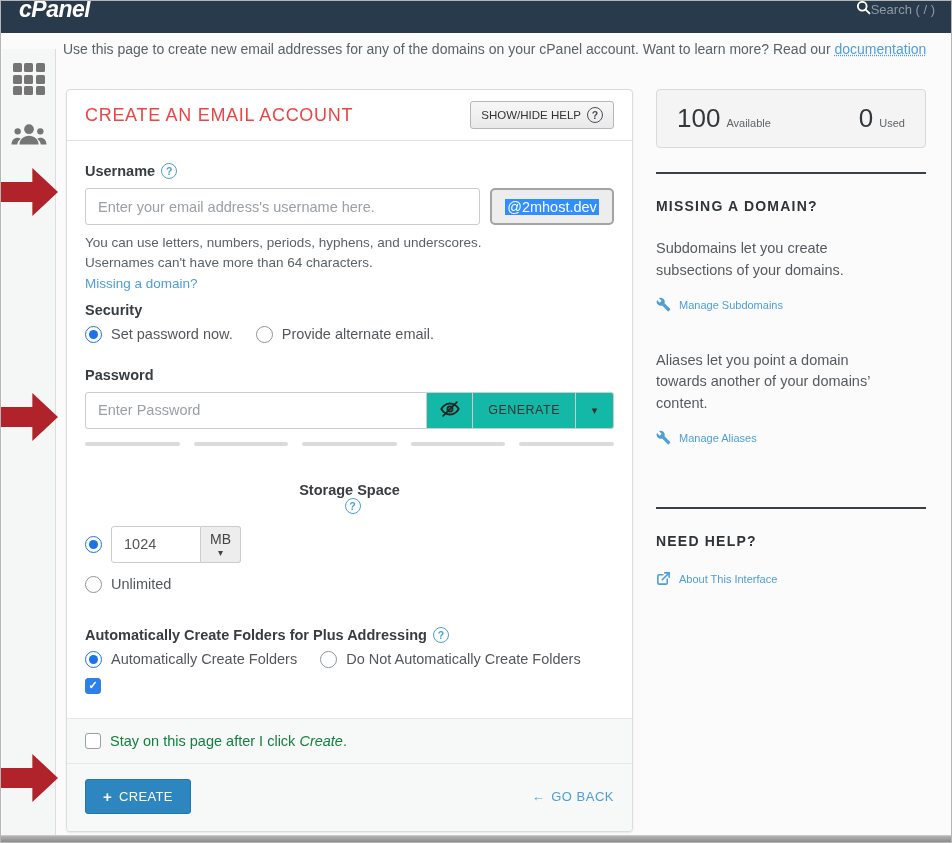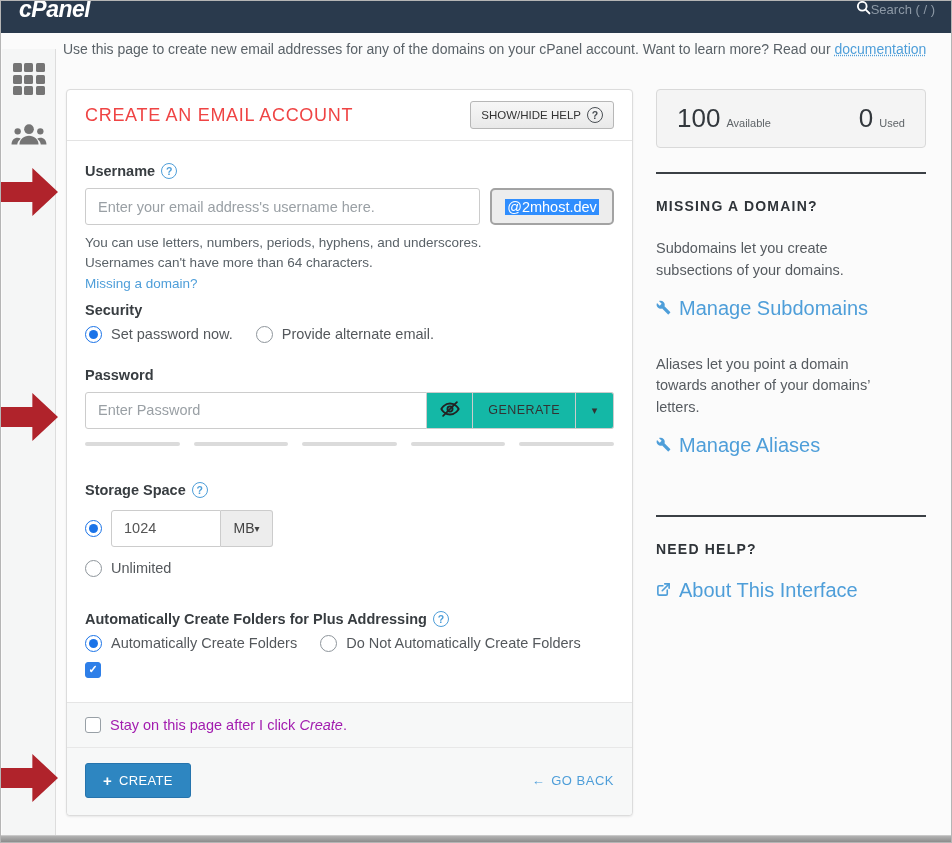--- a/index.html
+++ b/index.html
@@ -65,21 +65,21 @@
   .card-body { padding:0 18px; }
   .field-label { font-size:14.5px; font-weight:700; color:#383d41; display:flex; align-items:center; }
   .qmark {
     display:inline-flex; width:16px; height:16px; border-radius:50%;
     border:1.5px solid #4e9ed9; color:#4e9ed9; font-size:10.5px; font-weight:700;
     align-items:center; justify-content:center; margin-left:6px; cursor:pointer; flex-shrink:0;
   }
   .qmark.dark { border-color:#4a4f54; color:#4a4f54; cursor:pointer; }
 
   .mt-22{margin-top:22px;} .mt-26{margin-top:10px;} .mt-24{margin-top:24px;}
-  .mt-34{margin-top:34px;} .mt-36{margin-top:36px;}
+  .mt-34{margin-top:34px;} .mt-36{margin-top:36px;flex-direction:column;}
 
   .input-row { margin-top:9px; display:flex; gap:10px; height:37px; }
   .text-input {
     border:1px solid #ccc; border-radius:3px; padding:0 12px; font-size:14.5px;
     color:#555; font-family:inherit; width:100%; outline:none; background:#fff;
   }
   .text-input::placeholder { color:#9aa0a5; }
   .domain-addon {
     width:124px; flex-shrink:0; background:#ededed; border:2px solid #a3a3a3; border-radius:5px;
     display:flex; align-items:center; justify-content:center; font-size:14.5px; color:#555;
@@ -104,38 +104,38 @@
   .pw-eye { width:46px; }
   .pw-generate { padding:0 15px; font-size:12.5px; letter-spacing:0.5px; color:#333; font-weight:400; }
   .pw-caret { width:38px; border-radius:0 3px 3px 0; font-size:11px; color:#333; }
   .pw-generate { border-left:1px solid #ccc; margin-left:-1px; }
 
   .meter { margin-top:13px; display:flex; gap:14px; }
   .meter span { flex:1; height:4px; background:#dbdbdb; border-radius:2px; }
 
   .storage-row { margin-top:12px; display:flex; align-items:center; }
   .storage-group { display:flex; height:37px; margin-left:9px; }
-  .storage-input { width:110px; border-radius:3px 0 0 3px; }
+  .storage-input { width:90px; border-radius:3px 0 0 3px; }
   .unit-addon {
-    width:52px; background:#ededed; border:1px solid #ccc; border-left:none; border-radius:0 3px 3px 0;
+    width:40px; background:#ededed; border:1px solid #ccc; border-left:none; border-radius:0 3px 3px 0;
     display:flex; align-items:center; justify-content:center; 
-    font-size:14px; color:#444; cursor:pointer;
+    font-size:14px; color:#444; cursor:pointer;flex-direction:column;
   }
   .caret-glyph { font-size:10px; color:#444; }
 
   .check-row { display:flex; align-items:center; gap:9px; font-size:14.5px; }
   .checkbox {
     width:16px; height:16px; border:1px solid #98a0a6; border-radius:3px; background:#fff;
     flex-shrink:0; cursor:pointer; display:inline-flex; align-items:center; justify-content:center;
   }
   .checkbox.checked { background:#2e7fe8; border-color:#2e7fe8; color:#fff; font-size:11px; font-weight:700; }
   .bold-label { font-weight:700; color:#383d41; }
 
   .footer-zone { margin:24px -18px 0; background:#f7f8f8; border-top:1px solid #e5e5e5; border-radius:0 0 4px 4px; }
-  .stay-row { padding:14px 18px; color:#a21caf; }
+  .stay-row { padding:14px 18px; color:#15803d; }
   .stay-row em { font-style:italic; }
   .footer-divider { border-top:1px solid #e8e8e8; }
   .action-row { padding:15px 18px 17px; display:flex; align-items:center; justify-content:space-between; }
   .create-btn {
     background:#2e86c1; border:1px solid #2674ad; color:#fff; border-radius:3px;
     padding:9px 17px; font-size:13px; font-family:inherit; cursor:pointer;
     display:inline-flex; align-items:center; gap:7px; letter-spacing:0.3px;
   }
   .create-plus { font-weight:700; font-size:15px; line-height:1; }
   .goback-link { color:#4e9ed9; font-size:13px; letter-spacing:0.5px; text-decoration:none; cursor:pointer; display:inline-flex; align-items:center; gap:6px; }
@@ -146,21 +146,21 @@
     background:#f4f4f4; border:1px solid #d9d9d9; border-radius:4px;
     padding:13px 20px; display:flex; align-items:baseline; justify-content:space-between;
   }
   .stat { display:flex; align-items:baseline; gap:6px; }
   .stat-num { font-size:26px; color:#33383d; }
   .stat-label { font-size:11px; color:#5f6468; }
   .dark-rule { border:none; height:2px; background:#3b4045; margin-top:24px; }
   .side-title { margin-top:24px; font-size:14px; font-weight:700; letter-spacing:1.2px; color:#2f3439; }
   .side-text { margin-top:24px; width:238px; font-size:14.5px; color:#565b60; line-height:1.5; }
   .side-text-2 { margin-top:34px; }
-  .side-link { margin-top:15px; display:inline-flex; align-items:center; gap:8px; color:#4e9ed9; font-size:20px; text-decoration:none; cursor:pointer; }
+  .side-link { margin-top:15px; display:inline-flex; align-items:center; gap:8px; color:#4e9ed9; font-size:11px; text-decoration:none; cursor:pointer; }
   .rule-2 { margin-top:58px; }
   .help-link { margin-top:22px; }
 
   .bottom-bar {
     position:absolute; left:0; right:0; bottom:0; height:7px; z-index:8;
     background:linear-gradient(#b3b3b3,#8c8c8c); border-top:1px solid #c9c9c9;
   }
 </style>
 </head>
 <body>
@@ -347,21 +347,21 @@
     <div class="side-title">MISSING A DOMAIN?</div>
     <p class="side-text">Subdomains let you create subsections of your domains.</p>
     <a href="#" class="side-link">
       <span>
         <svg width="15" height="15" viewBox="0 0 24 24" fill="#4e9ed9">
             <path d="M22.7 19l-9.1-9.1c.9-2.3.4-5-1.5-6.9-2-2-5-2.4-7.4-1.3L9 6 6 9 1.6 4.7C.4 7.1.9 10.1 2.9 12.1c1.9 1.9 4.6 2.4 6.9 1.5l9.1 9.1c.4.4 1 .4 1.4 0l2.3-2.3c.5-.4.5-1.1.1-1.4z"></path>
           </svg>
       </span>
       <span>Manage Subdomains</span>
     </a>
-    <p class="side-text side-text-2">Aliases let you point a domain towards another of your domains’ letters.</p>
+    <p class="side-text side-text-2">Aliases let you point a domain towards another of your domains’ content.</p>
     <a href="#" class="side-link">
       <span>
         <svg width="15" height="15" viewBox="0 0 24 24" fill="#4e9ed9">
             <path d="M22.7 19l-9.1-9.1c.9-2.3.4-5-1.5-6.9-2-2-5-2.4-7.4-1.3L9 6 6 9 1.6 4.7C.4 7.1.9 10.1 2.9 12.1c1.9 1.9 4.6 2.4 6.9 1.5l9.1 9.1c.4.4 1 .4 1.4 0l2.3-2.3c.5-.4.5-1.1.1-1.4z"></path>
           </svg>
       </span>
       <span>Manage Aliases</span>
     </a>
 
     <hr class="dark-rule rule-2">

